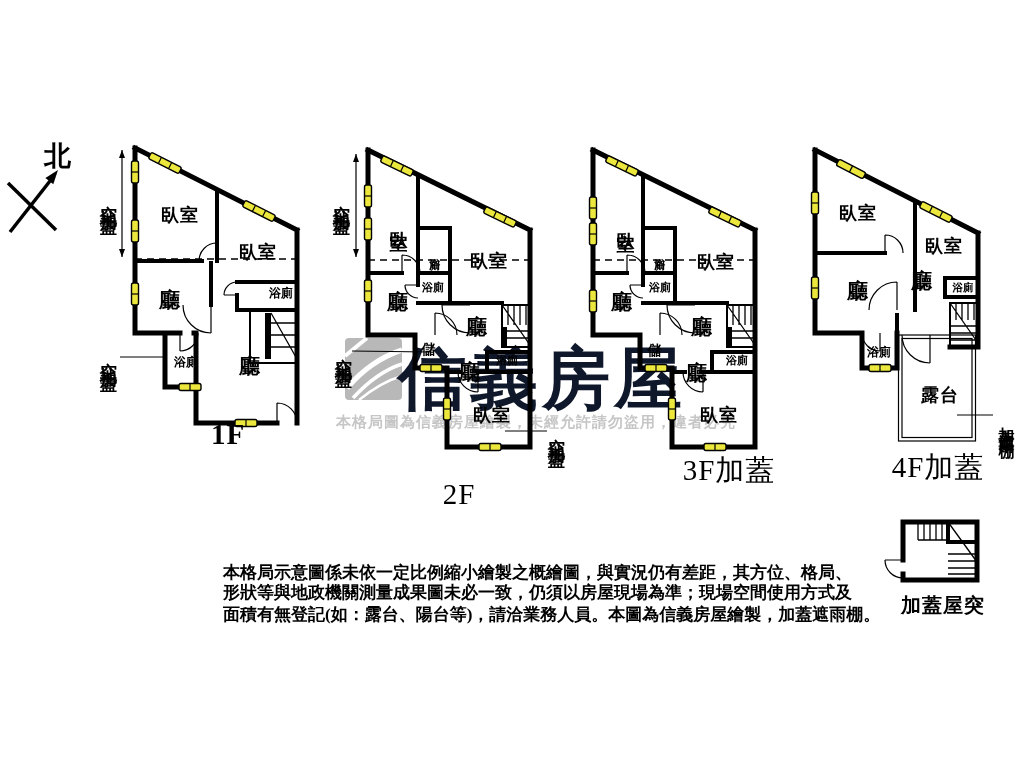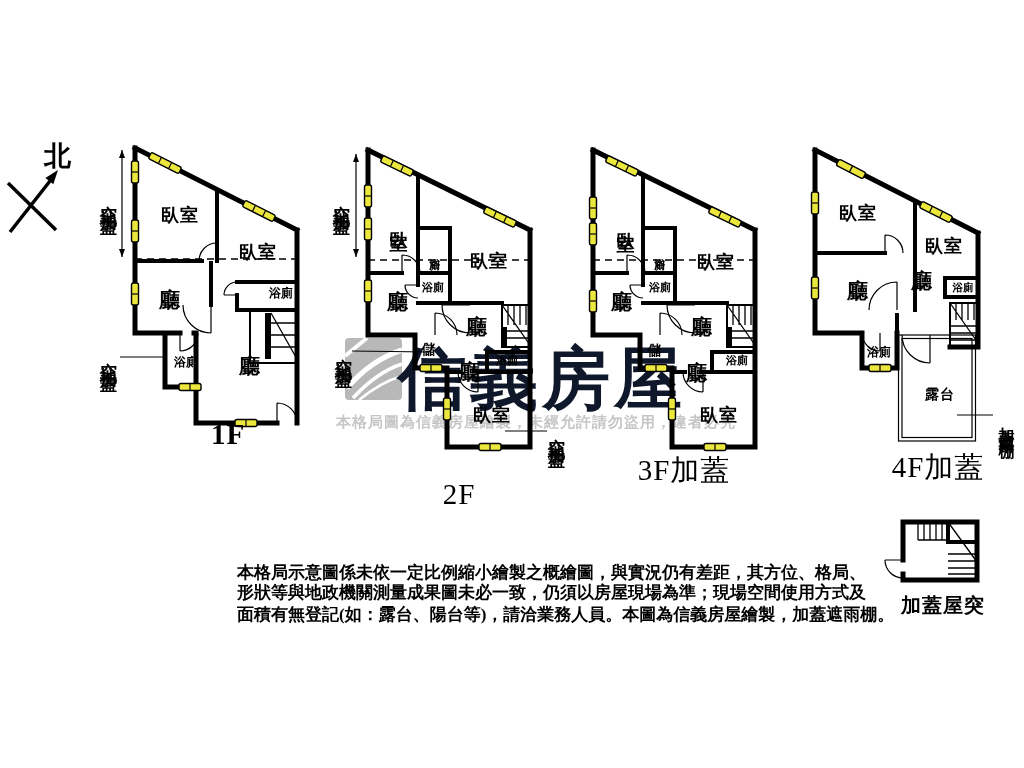--- a/index.html
+++ b/index.html
@@ -22,21 +22,21 @@
   
   .rl{position:absolute;transform:translate(-50%,-50%);white-space:nowrap;
       font-weight:700;z-index:3;line-height:1.05;letter-spacing:1px;}
   .vt{writing-mode:vertical-rl;text-orientation:upright;white-space:normal;letter-spacing:4px;}
   .fl{position:absolute;transform:translate(-50%,-50%);font-weight:400;font-size:29px;
       letter-spacing:1px;z-index:3;white-space:nowrap;}
   .wm-brand{position:absolute;left:398px;top:334px;font-size:68px;font-weight:700;
       color:#0f172a;letter-spacing:4px;z-index:1;white-space:nowrap;}
   .wm-notice{position:absolute;left:336px;top:413px;font-size:15px;color:#c6c6c6;
       letter-spacing:1px;z-index:1;white-space:nowrap;font-weight:700;}
-  .disc{position:absolute;left:237px;width:610px;font-size:17px;font-weight:700;
+  .disc{position:absolute;left:223px;width:610px;font-size:17px;font-weight:700;
       line-height:21px;z-index:3;white-space:nowrap;}
 </style>
 </head>
 <body>
 
 <svg class="abs" style="left:345px;top:336px;z-index:1;" width="60" height="66" viewBox="0 0 60 66">
   <rect x="0" y="2" width="57" height="62" rx="4" fill="#b8b8b8"></rect>
   <path d="M2,52 Q26,24 57,14" stroke="#fff" stroke-width="5" fill="none"></path>
   <path d="M8,62 Q32,36 57,28" stroke="#fff" stroke-width="3.5" fill="none"></path>
   <path d="M14,64 Q36,46 57,40" stroke="#fff" stroke-width="2.5" fill="none"></path>
@@ -233,21 +233,21 @@
 <div class="rl vt" style="left:625px;top:220px;font-size:18px;letter-spacing:2px;">臥室</div>
 <div class="rl vt" style="left:659px;top:250px;font-size:11px;letter-spacing:1px;">浴廁</div>
 <div class="rl" style="left:716px;top:262px;font-size:18px;">臥室</div>
 <div class="rl" style="left:660px;top:288px;font-size:11px;letter-spacing:0;">浴廁</div>
 <div class="rl" style="left:622px;top:302px;font-size:21px;">廳</div>
 <div class="rl" style="left:702px;top:327px;font-size:21px;">廳</div>
 <div class="rl" style="left:655px;top:351px;font-size:14px;">儲</div>
 <div class="rl" style="left:697px;top:373px;font-size:21px;">廳</div>
 <div class="rl" style="left:737px;top:361px;font-size:11px;letter-spacing:0;">浴廁</div>
 <div class="rl" style="left:719px;top:415px;font-size:18px;">臥室</div>
-<div class="fl" style="left:684px;top:471px;">3F加蓋</div>
+<div class="fl" style="left:729px;top:471px;">3F加蓋</div>
 
 <svg class="plan" style="left:810px;top:145px;" width="214" height="340" viewBox="0 0 214 340">
   <g>
     <path class="w5" d="M5,5 L168,88 M168,88 L168,202 M5,5 L5,188 M5,188 L52,188
                         M52,188 L52,223 M52,223 L87,223 M87,223 L87,188 M140,202 L168,202"></path>
     <path class="w4" d="M105,56 L105,165 M5,108 L75,108 M135,133 L168,133 M135,133 L135,152
                         M135,152 L168,152 M87,170 L87,188"></path>
   </g>
   <g>
     <rect class="t1" x="88.5" y="190" width="77" height="106"></rect>
@@ -283,21 +283,21 @@
   <g>
     <path class="t1" d="M147,270 L183,270"></path>
   </g>
 </svg>
 <div class="rl" style="left:858px;top:213px;font-size:18px;">臥室</div>
 <div class="rl" style="left:944px;top:246px;font-size:18px;">臥室</div>
 <div class="rl" style="left:858px;top:291px;font-size:21px;">廳</div>
 <div class="rl" style="left:922px;top:281px;font-size:21px;">廳</div>
 <div class="rl" style="left:963px;top:288px;font-size:10.5px;letter-spacing:0;">浴廁</div>
 <div class="rl" style="left:879px;top:352px;font-size:12px;letter-spacing:0;">浴廁</div>
-<div class="rl" style="left:940px;top:395px;font-size:14px;">露台</div>
+<div class="rl" style="left:940px;top:395px;font-size:18px;">露台</div>
 <div class="rl vt" style="left:1006px;top:424px;font-size:16px;">加蓋遮雨棚</div>
 <div class="fl" style="left:938px;top:468px;">4F加蓋</div>
 
 <svg class="plan" style="left:880px;top:512px;" width="120" height="95" viewBox="0 0 120 95">
   <g>
     <path class="w5" d="M23,10 L97,10 M97,10 L97,68 M23,10 L23,48 M23,62 L23,68 M23,68 L97,68"></path>
     <path class="w4" d="M68,10 L68,30 M68,30 L97,30"></path>
   </g>
   <g>
     <path class="stair" d="M44,10 L44,28 M50,10 L50,28 M56,10 L56,28 M62,10 L62,28

